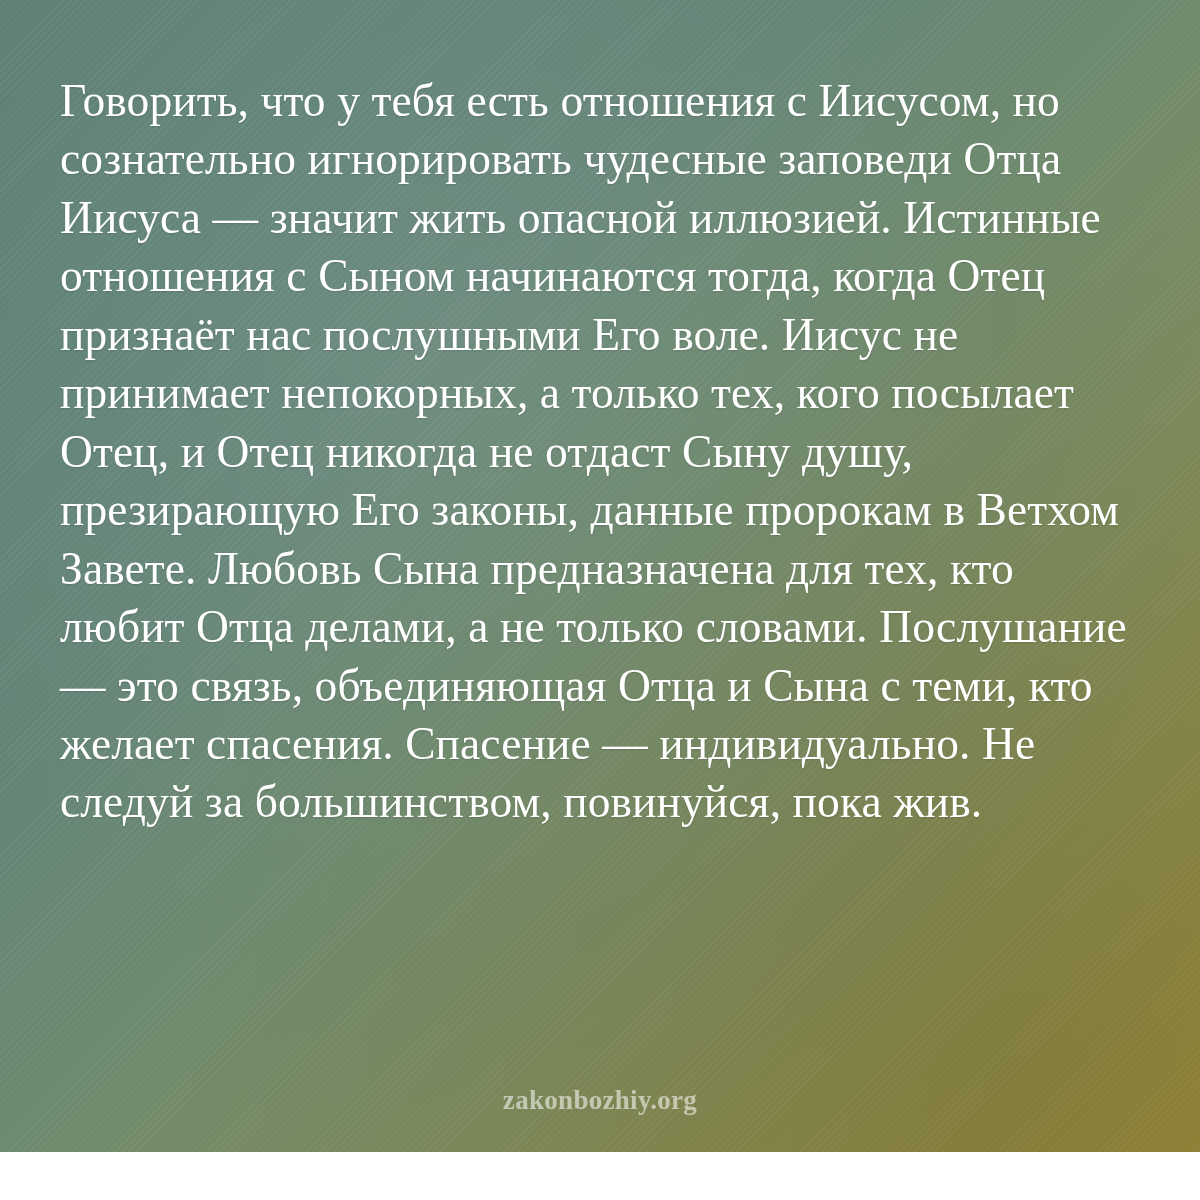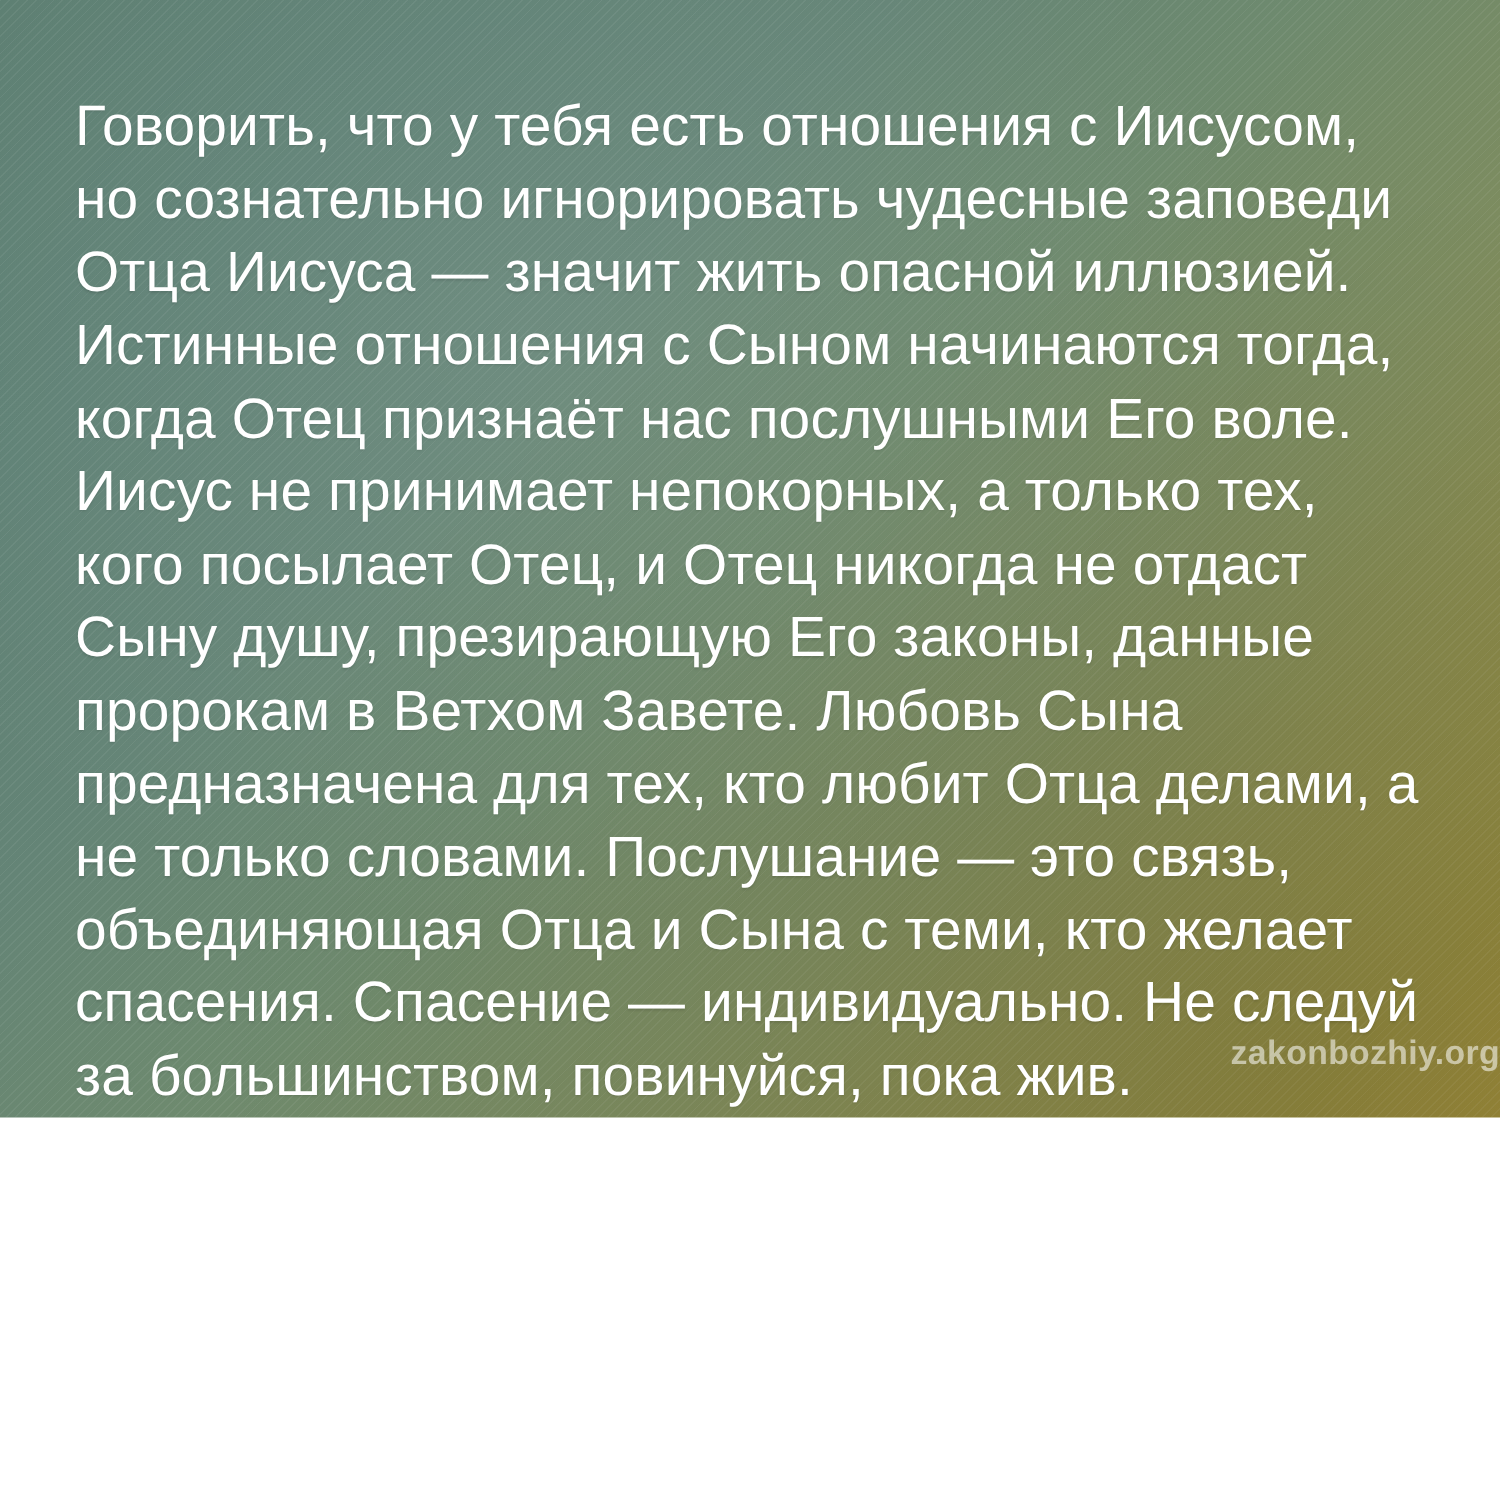--- a/index.html
+++ b/index.html
@@ -6,34 +6,34 @@
     margin: 0;
     padding: 0;
     width: 1200px;
     height: 1200px;
     overflow: hidden;
   }
 
   #poster {
     position: relative;
     width: 1200px;
-    height: 894px;
+    height: 1152px;
     box-sizing: border-box;
     background:
       linear-gradient(135deg,
         #5d7f72 0%,
         #5f8175 18%,
         #648476 34%,
         #6e8a6e 50%,
         #7d8c5f 66%,
         #8a8b4d 80%,
         #938a3f 92%,
         #9c8b3a 100%);
     overflow: hidden;
-    font-family: Liberation Sans, sans-serif;
+    font-family: Liberation Serif, serif;
   }
 
   
   #texture {
     position: absolute;
     inset: 0;
     background-image: repeating-linear-gradient(
       135deg,
       rgba(255,255,255,0.055) 0px,
       rgba(255,255,255,0.055) 1px,
@@ -68,21 +68,21 @@
     letter-spacing: 0.1px;
     text-shadow: 0 1px 2px rgba(0,0,0,0.12);
     white-space: pre-wrap;
   }
 
   #watermark {
     position: absolute;
     left: 0;
     right: 0;
     bottom: 36px;
-    text-align: right;
+    text-align: center;
     color: rgba(255,255,255,0.55);
     font-size: 27px;
     font-weight: 700;
     letter-spacing: 0.3px;
     margin-top: 16px;
   }
 </style>
 </head>
 <body>
 

